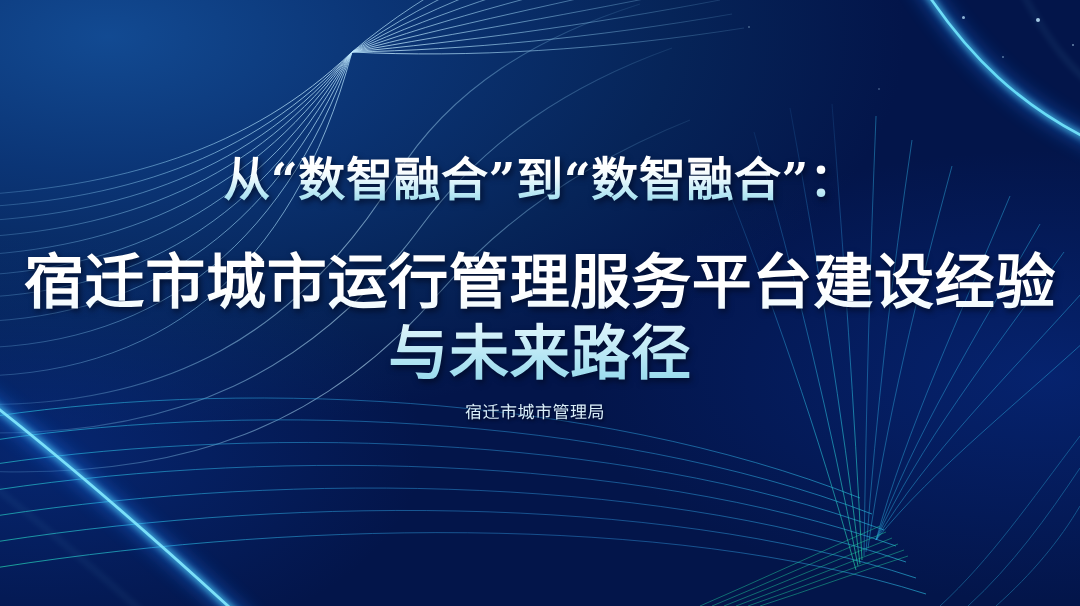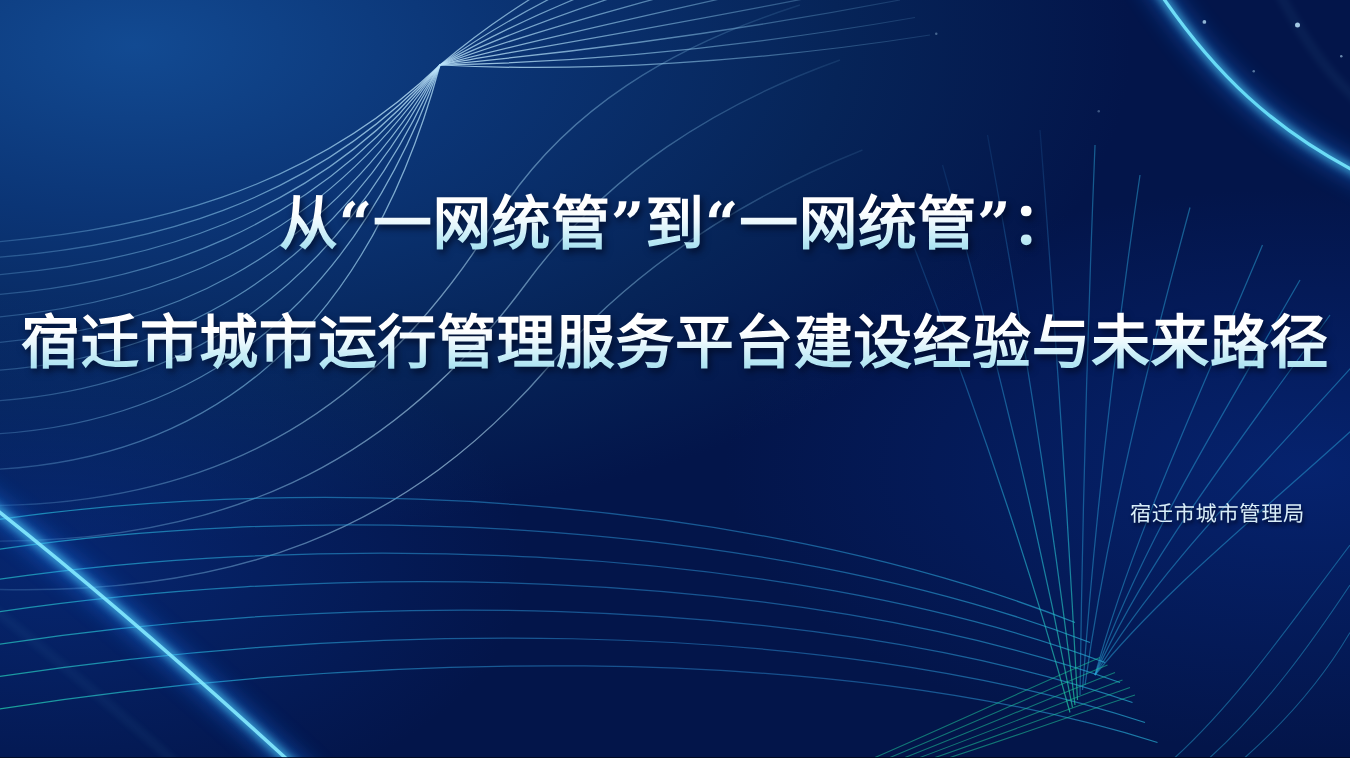--- a/index.html
+++ b/index.html
@@ -74,29 +74,30 @@
     color: transparent;
     -webkit-text-fill-color: transparent;
     filter: drop-shadow(2px 3px 3px rgba(0,8,32,0.78));
   }
 
   .title-line-1 {
     font-size: 47px;
     margin-bottom: 40px;
   }
   .title-line-2 {
-    font-size: 47px;
+    font-size: 60px;
   }
 
   .subtitle-wrap {
     position: absolute;
     left: 0;
     top: 400px;
     width: 1044px;
-    text-align: right;
+    text-align: center;
+    padding-left: 13px;
   }
   .subtitle-line {
     display: block;
     font-family: "DejaVu Serif", "Liberation Serif", serif;
     font-size: 17px;
     line-height: 1.45;
     color: #d9eef9;
     text-shadow: 1px 2px 3px rgba(0,6,28,0.85);
     letter-spacing: 0.03em;
   }
@@ -243,21 +244,21 @@
     <span class="star" style="left:1036px;top:18px;  width:4px;  height:4px;  opacity:.85;"></span>
     <span class="star" style="left:1072px;top:44px;  width:2px;  height:2px;  opacity:.55;"></span>
     <span class="star" style="left:1002px;top:56px;  width:2px;  height:2px;  opacity:.45;"></span>
     <span class="star" style="left:748px; top:26px;  width:2px;  height:2px;  opacity:.35;"></span>
     <span class="star" style="left:878px; top:88px;  width:2px;  height:2px;  opacity:.30;"></span>
   </div>
 
   <div class="content">
 
     <div class="title-wrap">
-      <span class="title-line title-line-1">从“一网统管”到“一网统管”：</span>
+      <span class="title-line title-line-1">从“数智融合”到“数智融合”：</span>
       <span class="title-line title-line-2">宿迁市城市运行管理服务平台建设经验与未来路径</span>
     </div>
 
     <div class="subtitle-wrap">
       <span class="subtitle-line">宿迁市城市管理局</span>
     </div>
 
   </div>
 </div>
 

